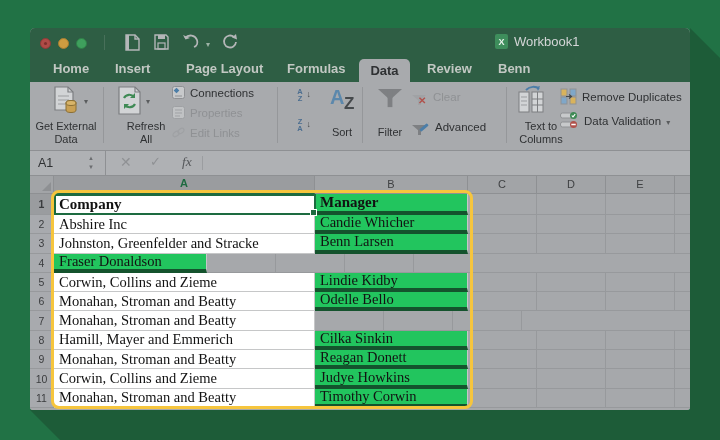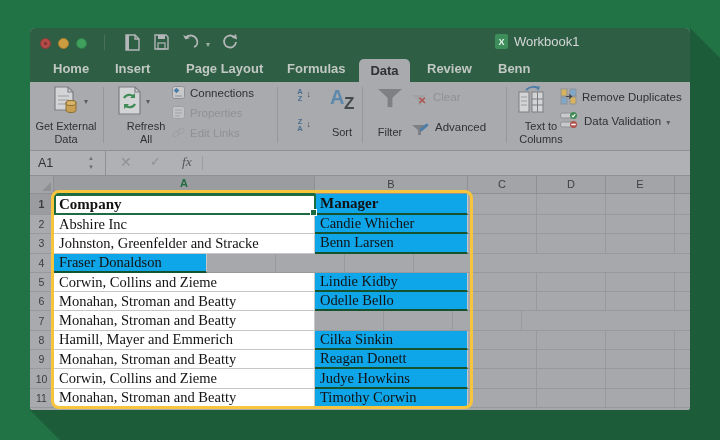--- a/index.html
+++ b/index.html
@@ -73,21 +73,21 @@
   
   .grid{position:relative;height:216px;background:#A6A8AB;overflow:hidden;}
   .row{display:flex;height:19.3px;}
   .row.hdr{height:21px;}
   .rn{width:24px;background:#A8AAAE;border-right:1px solid #8E9093;border-bottom:1px solid #97999C;box-sizing:border-box;
       font-size:10.5px;color:#3A3C3E;text-align:center;display:flex;align-items:center;justify-content:center;}
   .row.hdr .rn{background:#9A9C9F;font-weight:bold;}
   .cell{box-sizing:border-box;font-family:"Liberation Serif",serif;font-size:14.5px;color:#121212;
       padding-left:5px;white-space:nowrap;overflow:hidden;display:flex;align-items:center;}
   .cell.a{width:261px;background:#FFFFFF;border-right:1px solid #C6C7C8;border-bottom:1px solid #C6C7C8;}
-  .cell.b{width:153px;background:#0ea5e9;border-right:1px solid #C6C7C8;border-bottom:2px solid #14532d;}
+  .cell.b{width:153px;background:#22c55e;border-right:1px solid #C6C7C8;border-bottom:4px solid #14532d;}
   .row.hdr .cell{font-weight:bold;font-size:15px;}
   .gcell{box-sizing:border-box;background:#A6A8AB;border-right:1px solid #97999C;border-bottom:1px solid #97999C;}
   .gcell.c,.gcell.d,.gcell.e{width:69px;} .gcell.f{flex:1;border-right:none;}
   
   .a1-border{position:absolute;left:24px;top:166px;width:262px;height:21px;border:2px solid #1D6B40;box-sizing:border-box;pointer-events:none;}
   .a1-border::after{content:"";position:absolute;right:-3px;bottom:-3px;width:5px;height:5px;background:#1D6B40;border:1px solid #FFFFFF;}
   .yellow-outline{position:absolute;left:21px;top:162px;width:422px;height:219px;border:3px solid #F6C53D;border-radius:8px;box-sizing:border-box;pointer-events:none;}
   svg{overflow:visible;}
 </style>
 </head>

